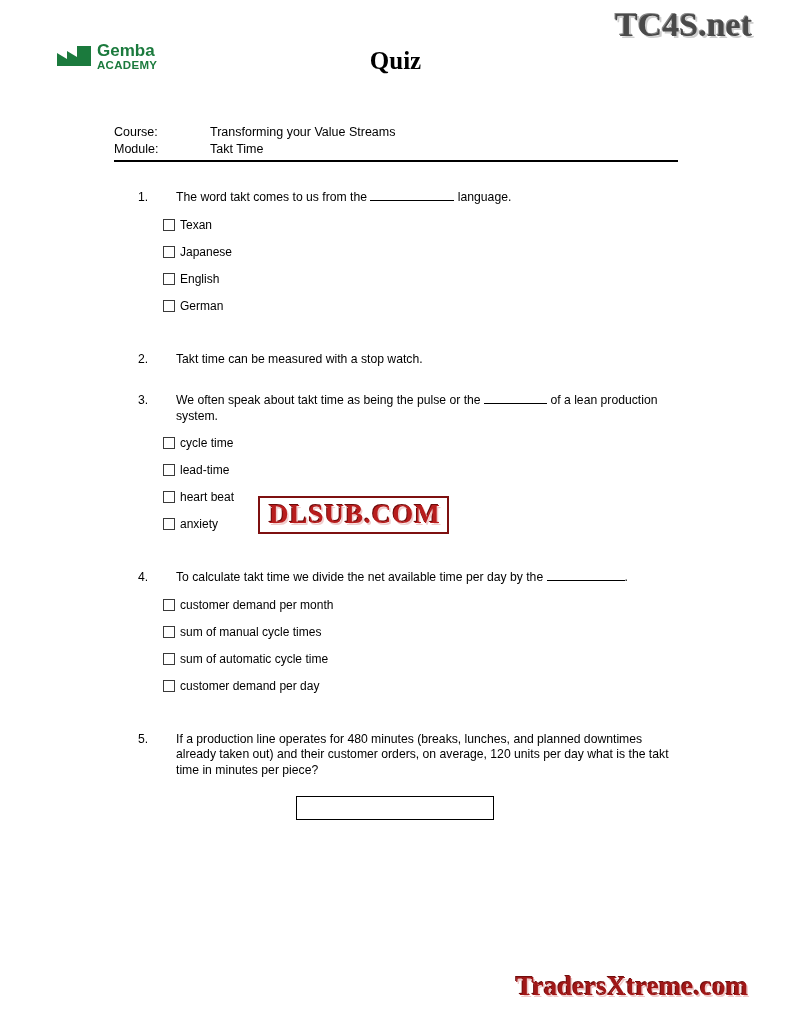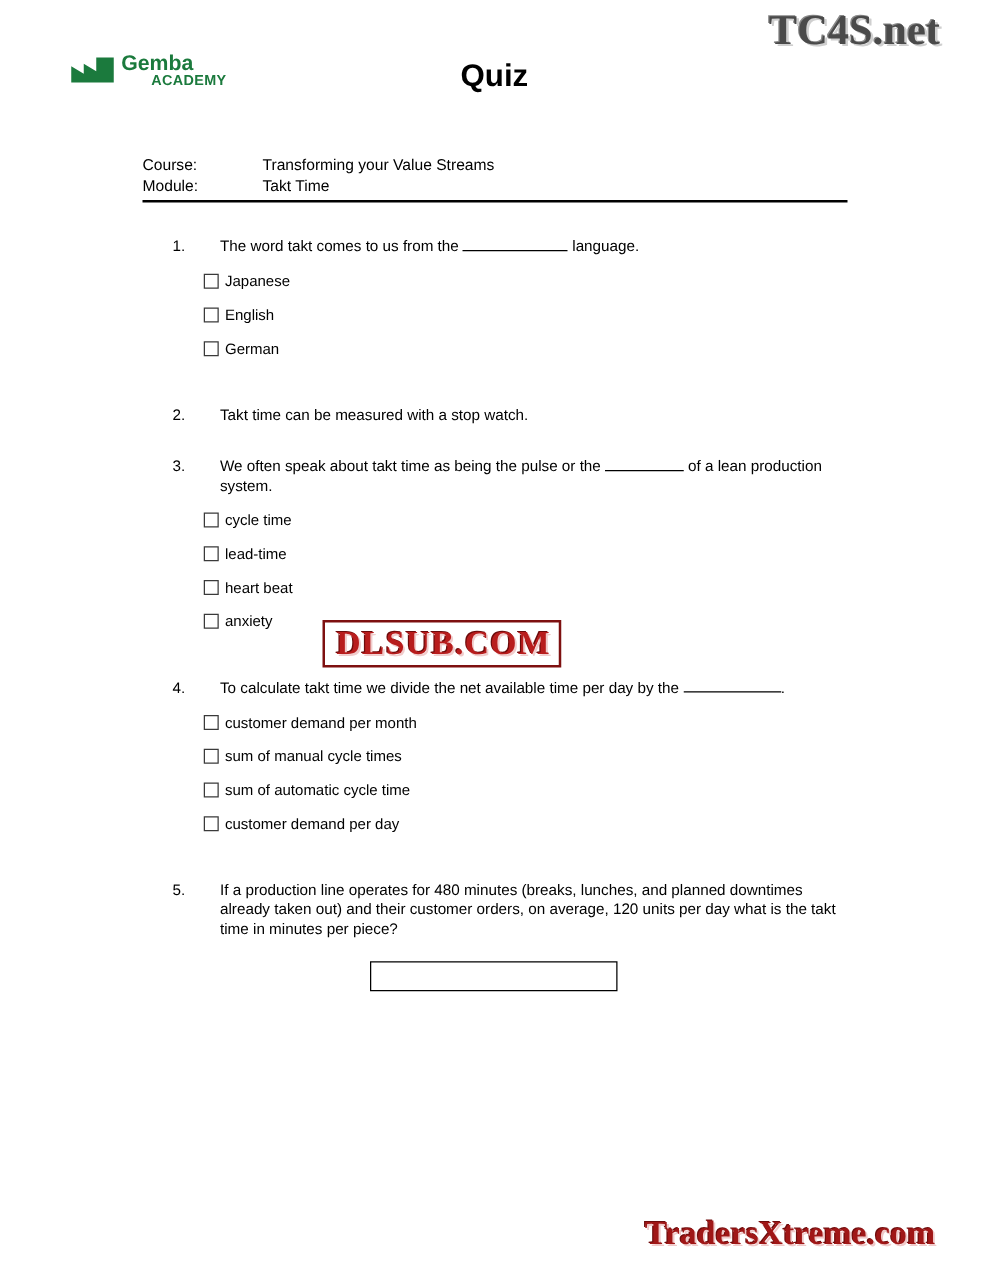--- a/index.html
+++ b/index.html
@@ -88,31 +88,30 @@
     color: #1b7a3d;
     letter-spacing: 0px;
   }
   .logo-academy {
     font-family: "Liberation Sans", sans-serif;
     font-weight: bold;
     font-size: 11.5px;
     color: #1b7a3d;
     letter-spacing: 0.3px;
     margin-top: 1px;
-    margin-left: 24px;
   }
   .doc-title {
     position: absolute;
     left: 0;
     top: 47px;
     width: 791px;
     text-align: center;
     font-size: 25px;
     font-weight: bold;
-    font-family: Liberation Sans, sans-serif;
+    font-family: Liberation Serif, serif;
   }
 
   
   .meta {
     position: absolute;
     left: 114px;
     top: 124px;
     width: 564px;
     font-size: 12.5px;
   }
@@ -234,20 +233,24 @@
   <div class="questions">
 
     <div class="q">
       <div class="q-head">
         <div class="q-num">1.</div>
         <div class="q-text"><span>The word takt comes to us from the </span><span class="blank w13"></span><span> language.</span></div>
       </div>
       <div class="options">
         <div class="opt">
           <span class="cbox"></span>
+          <span>Texan</span>
+        </div>
+        <div class="opt">
+          <span class="cbox"></span>
           <span>Japanese</span>
         </div>
         <div class="opt">
           <span class="cbox"></span>
           <span>English</span>
         </div>
         <div class="opt">
           <span class="cbox"></span>
           <span>German</span>
         </div>

